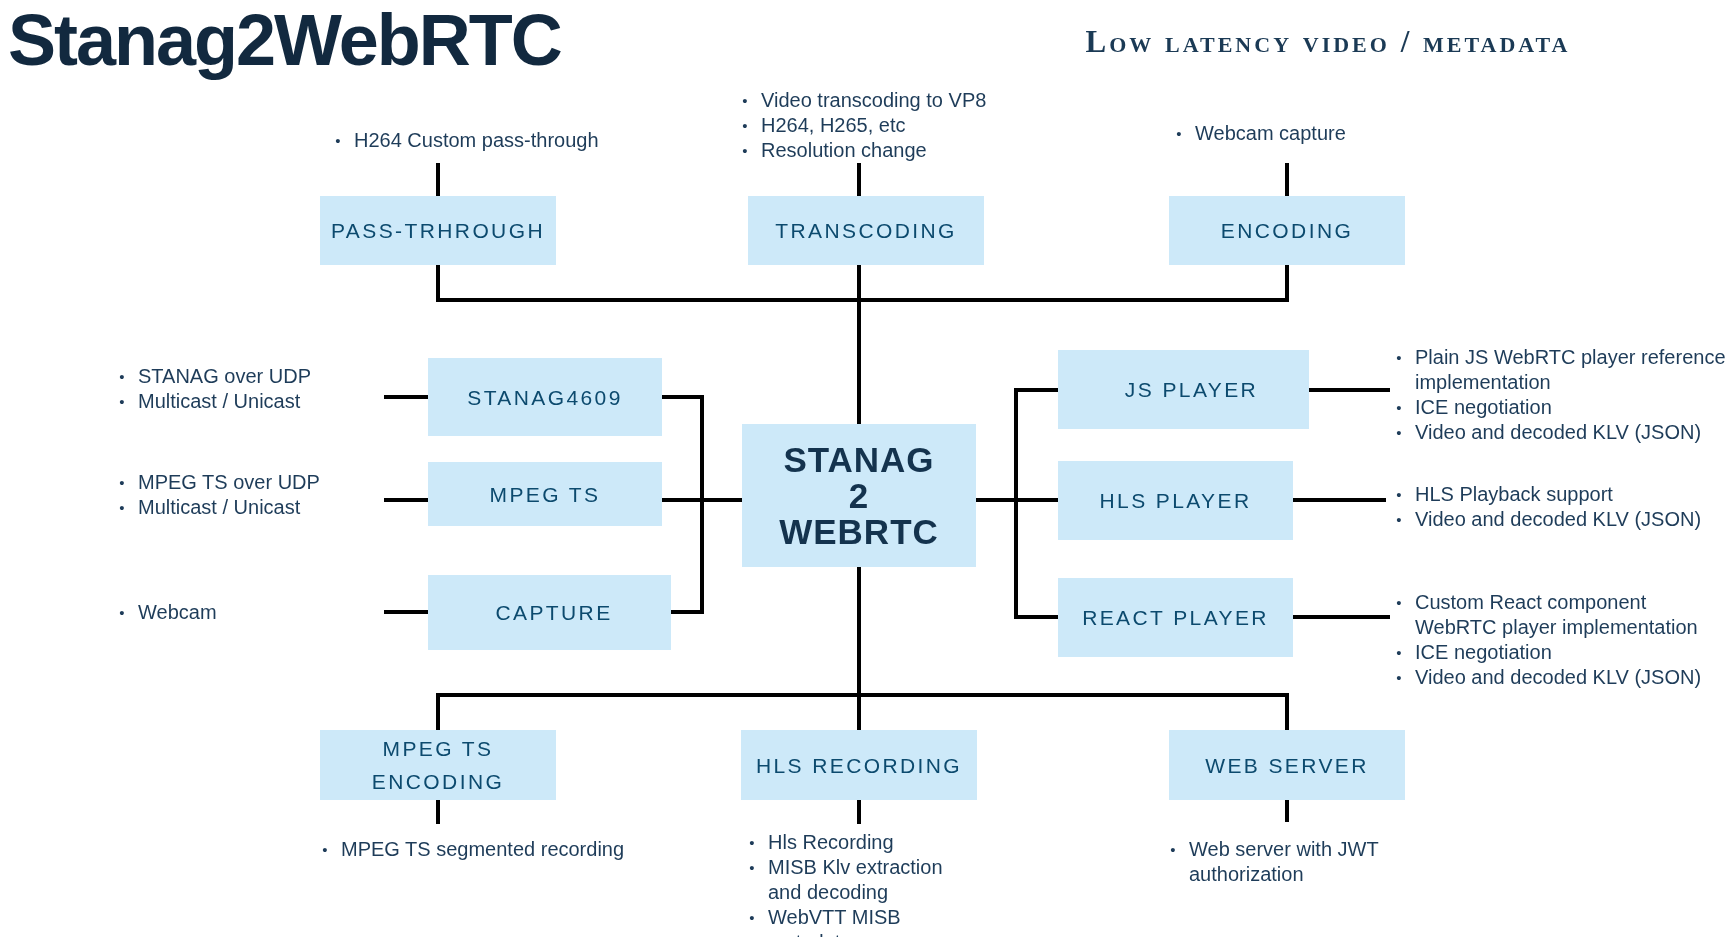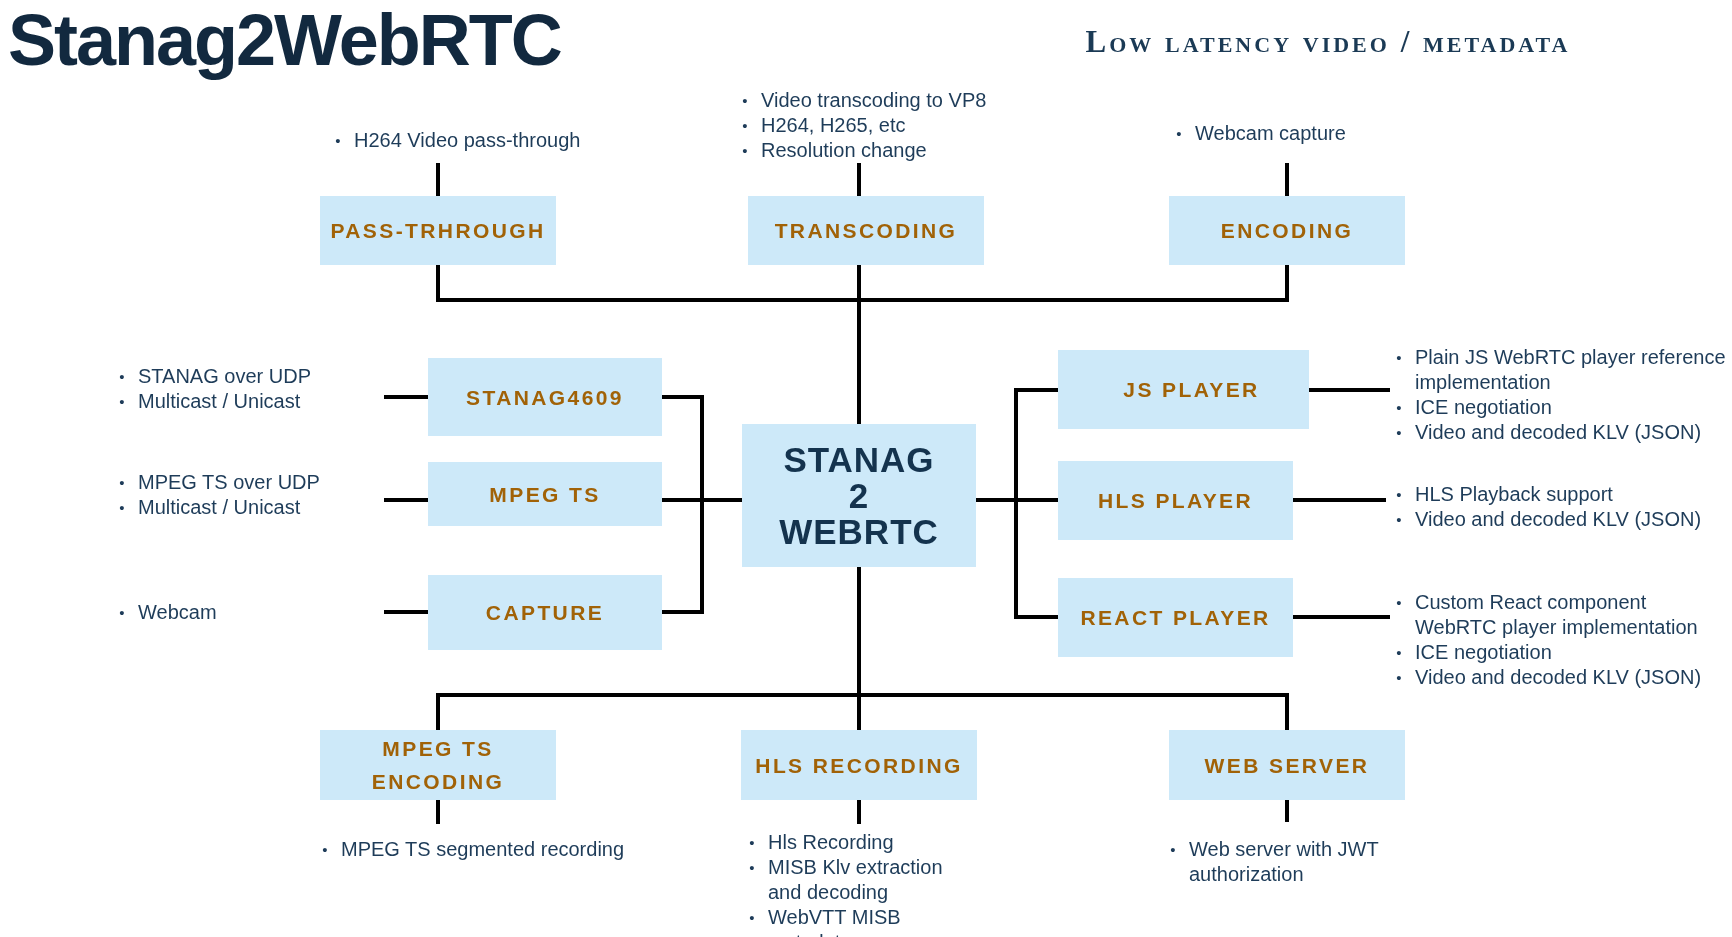--- a/index.html
+++ b/index.html
@@ -22,21 +22,21 @@
   }
 
   
   svg.wires{position:absolute;left:0;top:0;z-index:1;}
   svg.wires line{stroke:#000000;stroke-width:4;}
 
   
   .node{
     position:absolute;z-index:2;background:#cde9f9;
     display:flex;align-items:center;justify-content:center;text-align:center;
-    color:#a16207;font-weight:700;font-size:21px;letter-spacing:2.4px;
+    color:#0c4a6e;font-weight:400;font-size:21px;letter-spacing:2.4px;
     line-height:33px;
   }
   .node.big{
     font-size:35px;letter-spacing:1px;line-height:36px;font-weight:700;
     color:#14334e;
   }
   .node.big .cline{display:block;}
 
   
   .blist{position:absolute;z-index:2;color:#1e3c59;font-size:20px;line-height:25px;}
@@ -89,42 +89,42 @@
     <line x1="859" y1="799" x2="859" y2="824"></line>
     <line x1="1287" y1="799" x2="1287" y2="822"></line>
   </svg>
 
   <div class="node" style="left:320px;top:196px;width:236px;height:69px;">PASS-TRHROUGH</div>
   <div class="node" style="left:741px;top:196px;width:236px;height:69px;margin-left:7px;">TRANSCODING</div>
   <div class="node" style="left:1169px;top:196px;width:236px;height:69px;">ENCODING</div>
 
   <div class="node" style="left:428px;top:358px;width:234px;height:78px;">STANAG4609</div>
   <div class="node" style="left:428px;top:462px;width:234px;height:64px;">MPEG TS</div>
-  <div class="node" style="left:428px;top:575px;width:234px;height:75px;">CAPTURE</div>
+  <div class="node" style="left:428px;top:575px;width:234px;height:75px;padding-left:9px;">CAPTURE</div>
 
   <div class="node big" style="left:742px;top:424px;width:234px;height:143px;">
     <div>
       <span class="cline">STANAG</span>
       <span class="cline">2</span>
       <span class="cline">WEBRTC</span>
     </div>
   </div>
 
   <div class="node" style="left:1058px;top:350px;width:235px;height:79px;padding-left:16px;">JS PLAYER</div>
   <div class="node" style="left:1058px;top:578px;width:235px;height:79px;">REACT PLAYER</div>
   <div class="node" style="left:1058px;top:461px;width:235px;height:79px;">HLS PLAYER</div>
 
   <div class="node" style="left:320px;top:730px;width:236px;height:70px;">MPEG TS ENCODING</div>
   <div class="node" style="left:741px;top:730px;width:236px;height:70px;">HLS RECORDING</div>
   <div class="node" style="left:1169px;top:730px;width:236px;height:70px;">WEB SERVER</div>
 
   <div class="blist" style="left:331px;top:128px;width:300px;">
     <div class="bi">
         <span class="dot">•</span>
-        <span class="bt">H264 Video pass-through</span>
+        <span class="bt">H264 Custom pass-through</span>
       </div>
   </div>
   <div class="blist" style="left:738px;top:88px;width:280px;">
     <div class="bi">
         <span class="dot">•</span>
         <span class="bt">Video transcoding to VP8</span>
       </div>
     <div class="bi">
         <span class="dot">•</span>
         <span class="bt">H264, H265, etc</span>

